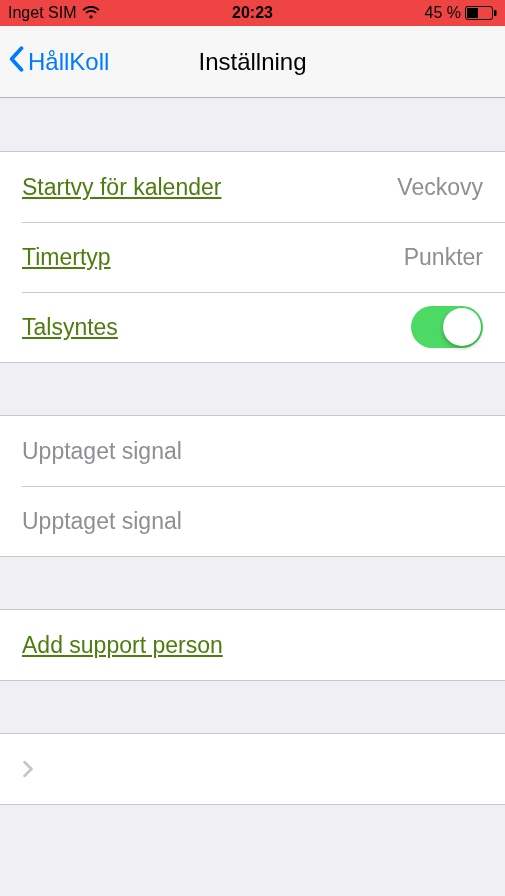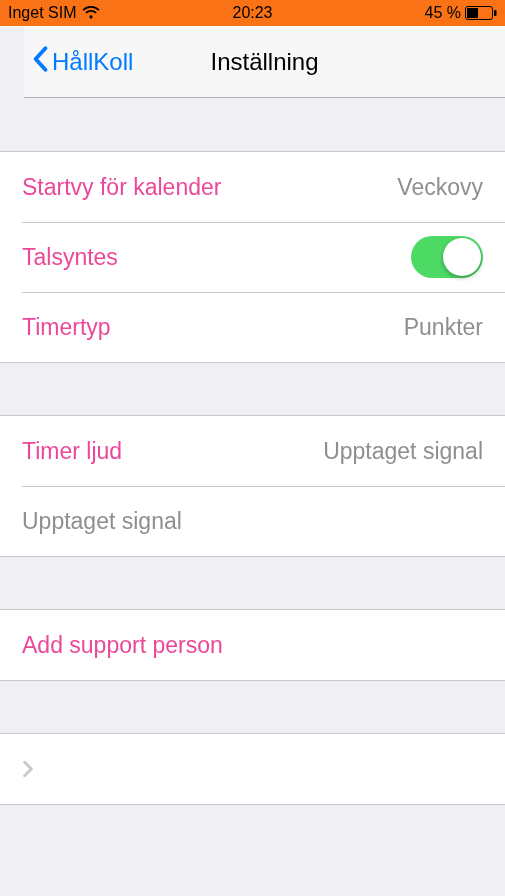--- a/index.html
+++ b/index.html
@@ -12,37 +12,36 @@
       overflow: hidden;
     }
     
     .status-bar {
       height: 26px;
       display: flex;
       align-items: center;
       justify-content: space-between;
       padding: 0 8px;
       font-size: 16px;
-      background: #f97316;
+      background: #ef4444;
     }
     .status-left { display: flex; align-items: center; gap: 6px; }
-    .status-center { font-weight: 400; position: absolute; left: 50%; transform: translateX(-50%); }
+    .status-center { font-weight: 700; position: absolute; left: 50%; transform: translateX(-50%); }
     .status-right { display: flex; align-items: center; gap: 4px; }
     .wifi-icon { display: inline-block; line-height: 0; }
     .battery-icon { display: inline-block; line-height: 0; }
 
     
     .nav-bar {
       height: 72px;
       display: flex;
       align-items: center;
       background: #f7f7f8;
       border-bottom: 1px solid #b2b2b4;
       position: relative;
-      margin-left: 24px;
     }
     .back-button {
       display: flex;
       align-items: center;
       color: #007aff;
       font-size: 24px;
       padding-left: 8px;
       gap: 4px;
       cursor: pointer;
     }
@@ -73,21 +72,21 @@
     }
     .cell + .cell::before {
       content: "";
       position: absolute;
       top: 0;
       left: 22px;
       right: 0;
       height: 1px;
       background: #c8c7cc;
     }
-    .cell-label { color: #ec4899; }
+    .cell-label { color: #4d7c0f; text-decoration: underline; }
     .cell-value { color: #8e8e93; }
     .chevron { color: #c7c7cc; line-height: 0; }
 
     
     .switch {
       position: relative;
       width: 72px;
       height: 42px;
       background: #4cd964;
       border-radius: 21px;
@@ -141,35 +140,34 @@
   <div class="nav-title">Inställning</div>
 </div>
 
 <div class="group-spacer"></div>
 <div class="list-group">
   <div class="cell">
     <span class="cell-label">Startvy för kalender</span>
     <span class="cell-value">Veckovy</span>
   </div>
   <div class="cell">
+    <span class="cell-label">Timertyp</span>
+    <span class="cell-value">Punkter</span>
+  </div>
+  <div class="cell">
     <span class="cell-label">Talsyntes</span>
     <div class="switch">
       <div class="knob"></div>
     </div>
-  </div>
-  <div class="cell">
-    <span class="cell-label">Timertyp</span>
-    <span class="cell-value">Punkter</span>
   </div>
 </div>
 
 <div class="group-spacer-small"></div>
 <div class="list-group">
   <div class="cell">
-    <span class="cell-label">Timer ljud</span>
     <span class="cell-value">Upptaget signal</span>
   </div>
   <div class="cell">
     <span class="cell-value">Upptaget signal</span>
   </div>
 </div>
 
 <div class="group-spacer-small"></div>
 <div class="list-group">
   <div class="cell">

